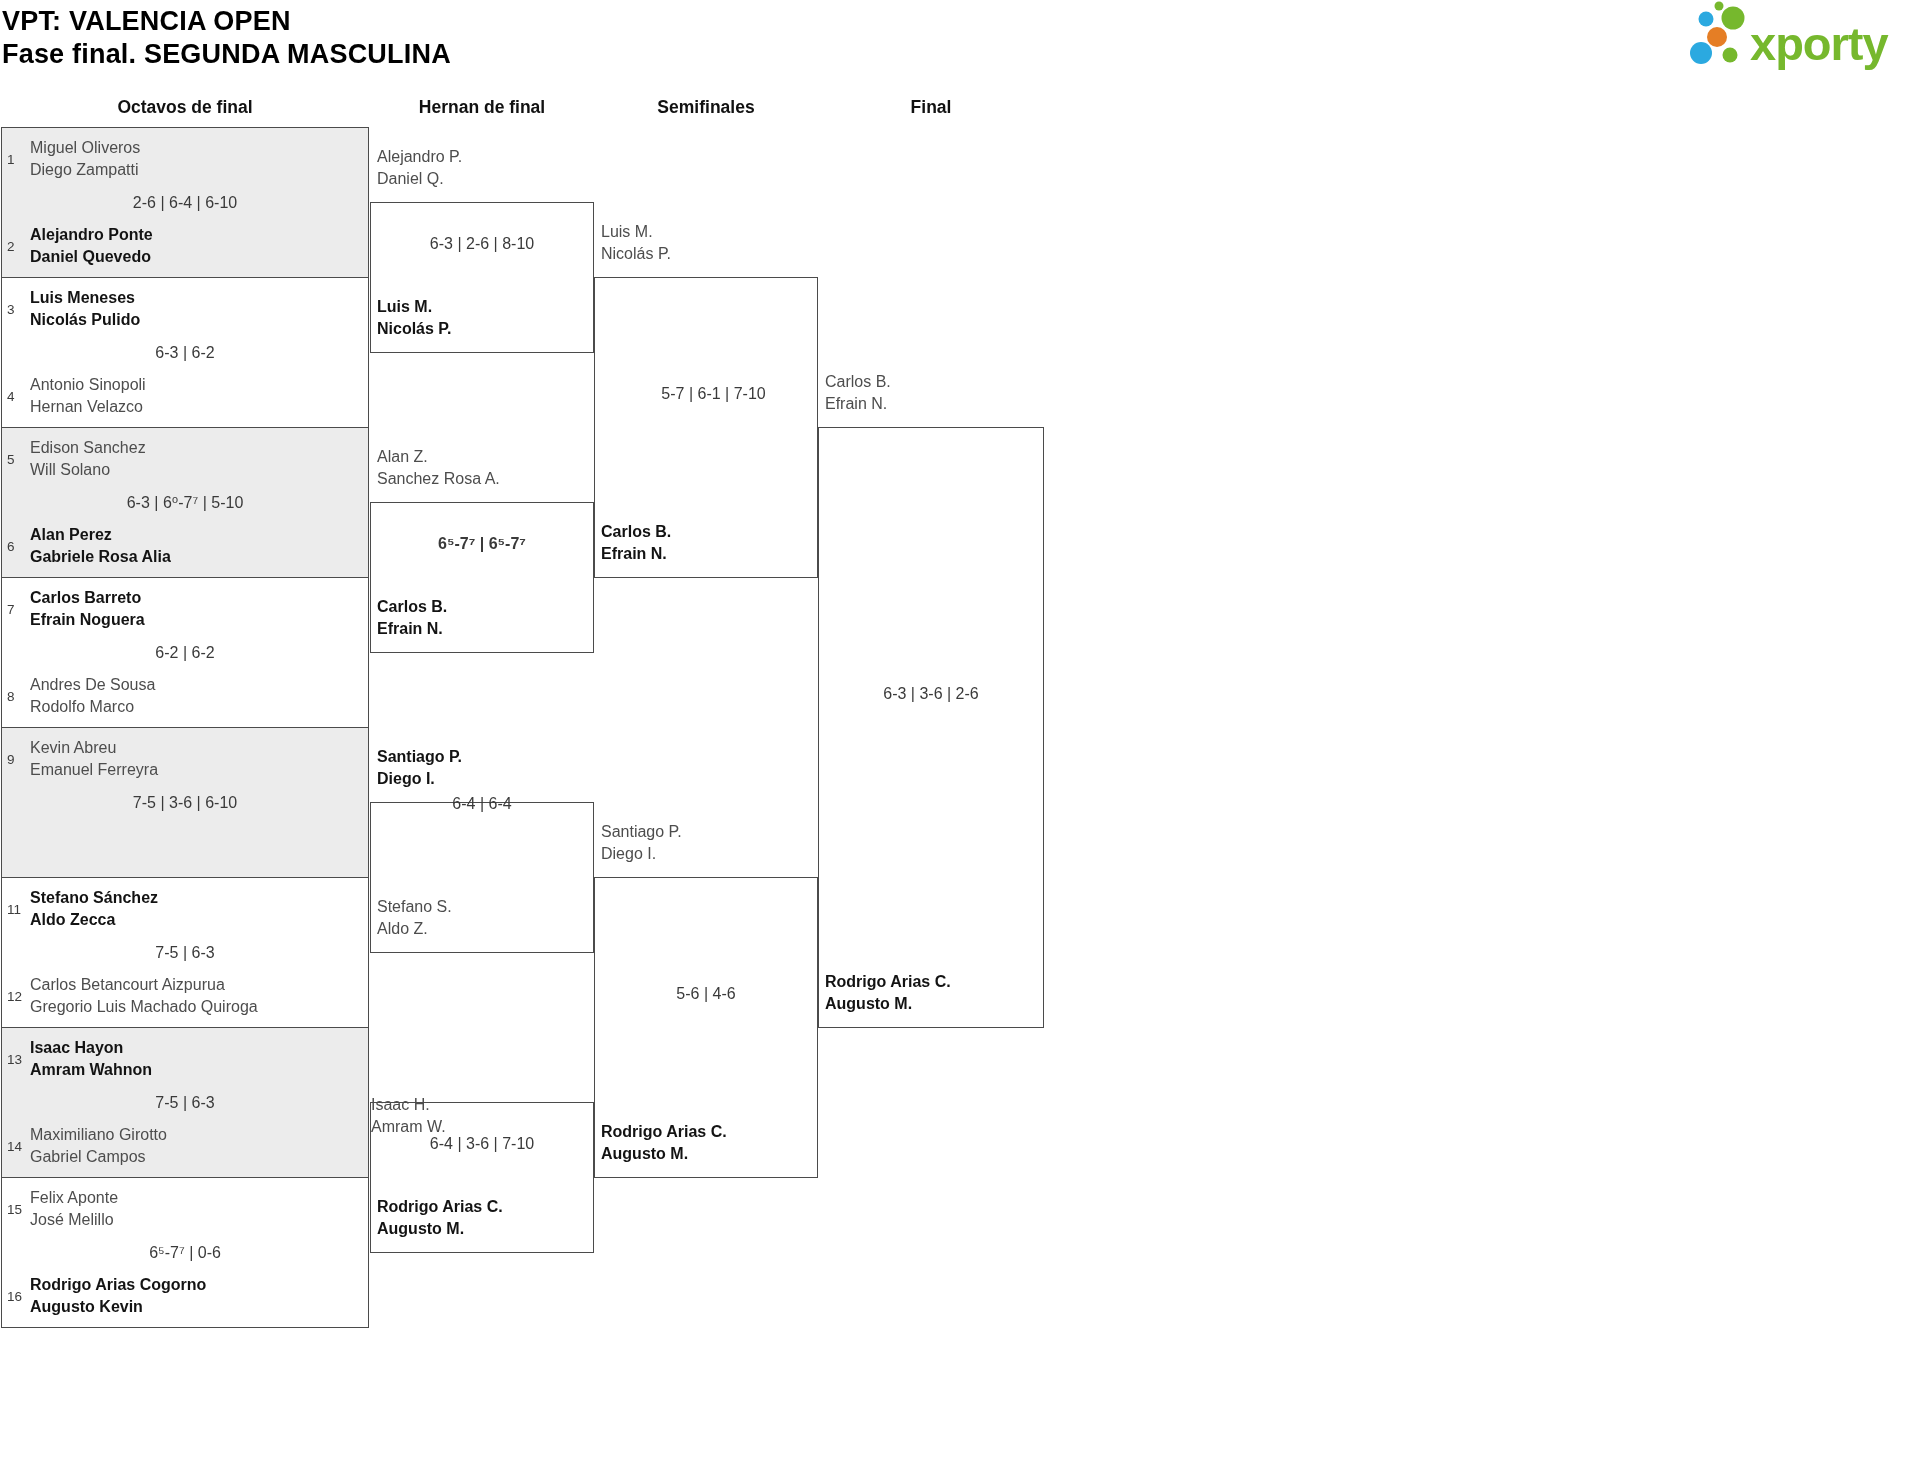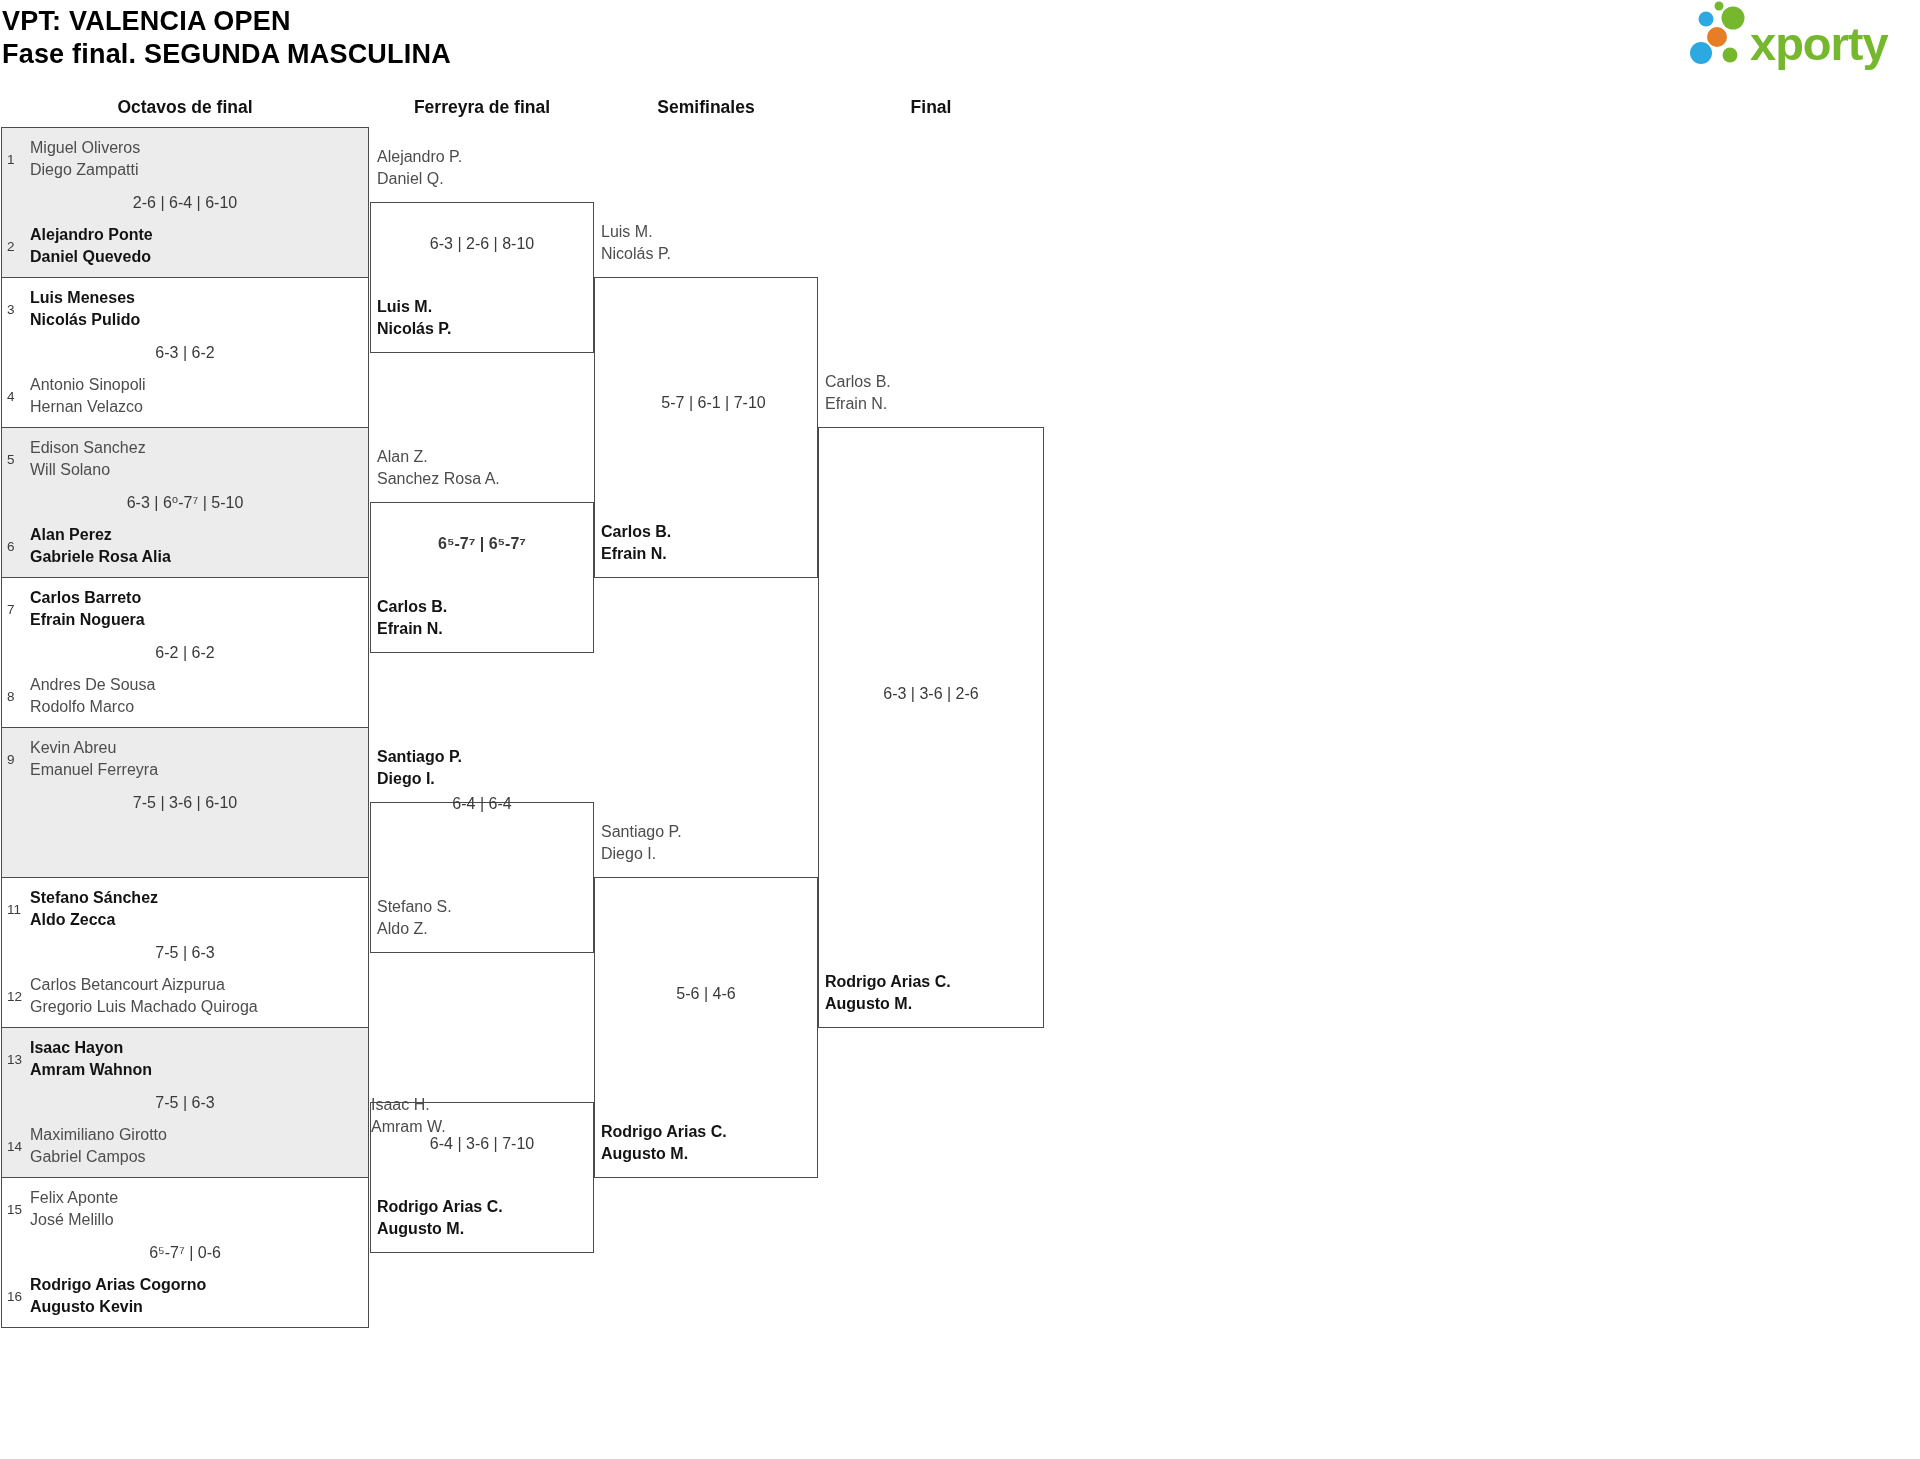--- a/index.html
+++ b/index.html
@@ -51,21 +51,21 @@
   <circle cx="31" cy="6" r="4.5" fill="#76b82d"></circle>
   <circle cx="18" cy="19" r="7.5" fill="#2ba9e0"></circle>
   <circle cx="45" cy="18" r="11.5" fill="#76b82d"></circle>
   <circle cx="29" cy="37" r="10" fill="#e57e25"></circle>
   <circle cx="13" cy="53" r="11" fill="#2ba9e0"></circle>
   <circle cx="42" cy="55" r="7.5" fill="#76b82d"></circle>
   <text x="62" y="60" fill="#76b82d">xporty</text>
 </svg>
 
 <div class="abs round-h" style="left:1px;width:368px;">Octavos de final</div>
-<div class="abs round-h" style="left:370px;width:224px;">Ferreyra de final</div>
+<div class="abs round-h" style="left:370px;width:224px;">Hernan de final</div>
 <div class="abs round-h" style="left:594px;width:224px;">Semifinales</div>
 <div class="abs round-h" style="left:818px;width:226px;">Final</div>
 
 <div class="oct gray" style="top:127px;">
   <div class="team top">
     <span class="seed">1</span>
     <span class="names">
       <div class="nm">Miguel Oliveros</div>
       <div class="nm">Diego Zampatti</div>
     </span>
@@ -241,21 +241,21 @@
 <div class="adv win" style="left:377px;top:1196px;">
   <div class="nm">Rodrigo Arias C.</div>
   <div class="nm">Augusto M.</div>
 </div>
 
 <div class="rbox" style="left:594px;top:277px;width:224px;height:301px;"></div>
 <div class="adv" style="left:601px;top:221px;">
   <div class="nm">Luis M.</div>
   <div class="nm">Nicolás P.</div>
 </div>
-<div class="rscore" style="left:594px;top:383px;width:239px;margin-top:9px;">5-7 | 6-1 | 7-10</div>
+<div class="rscore" style="left:594px;top:383px;width:239px;">5-7 | 6-1 | 7-10</div>
 <div class="adv win" style="left:601px;top:521px;">
   <div class="nm">Carlos B.</div>
   <div class="nm">Efrain N.</div>
 </div>
 
 <div class="rbox" style="left:594px;top:877px;width:224px;height:301px;"></div>
 <div class="adv" style="left:601px;top:821px;">
   <div class="nm">Santiago P.</div>
   <div class="nm">Diego I.</div>
 </div>

